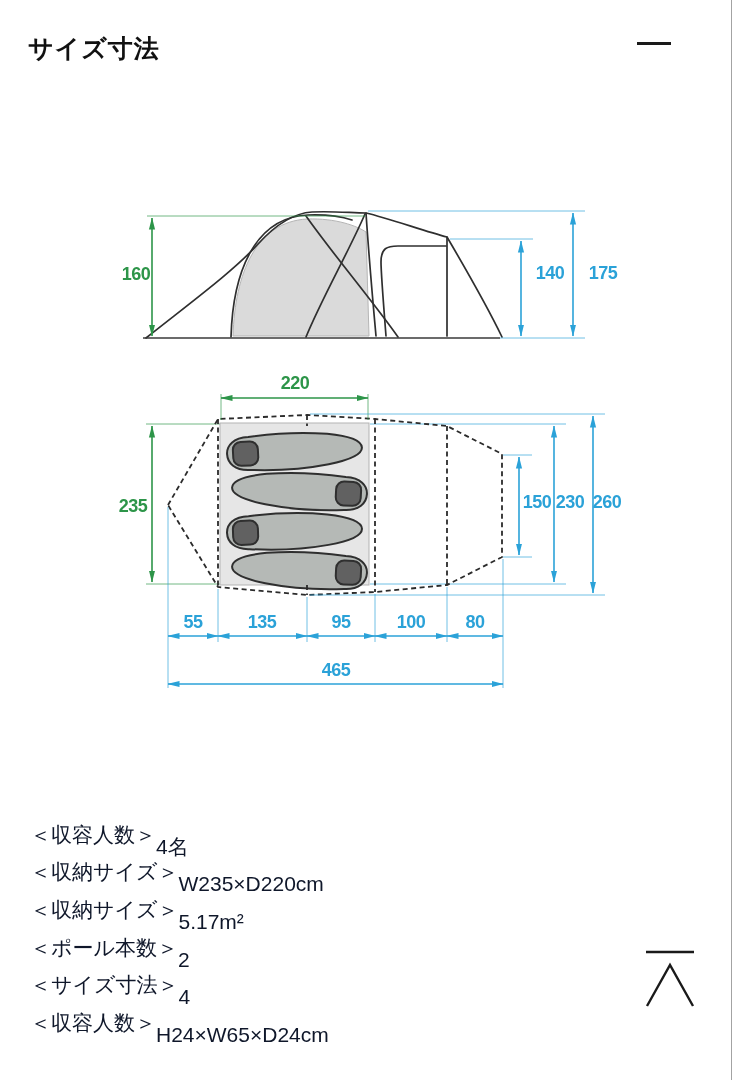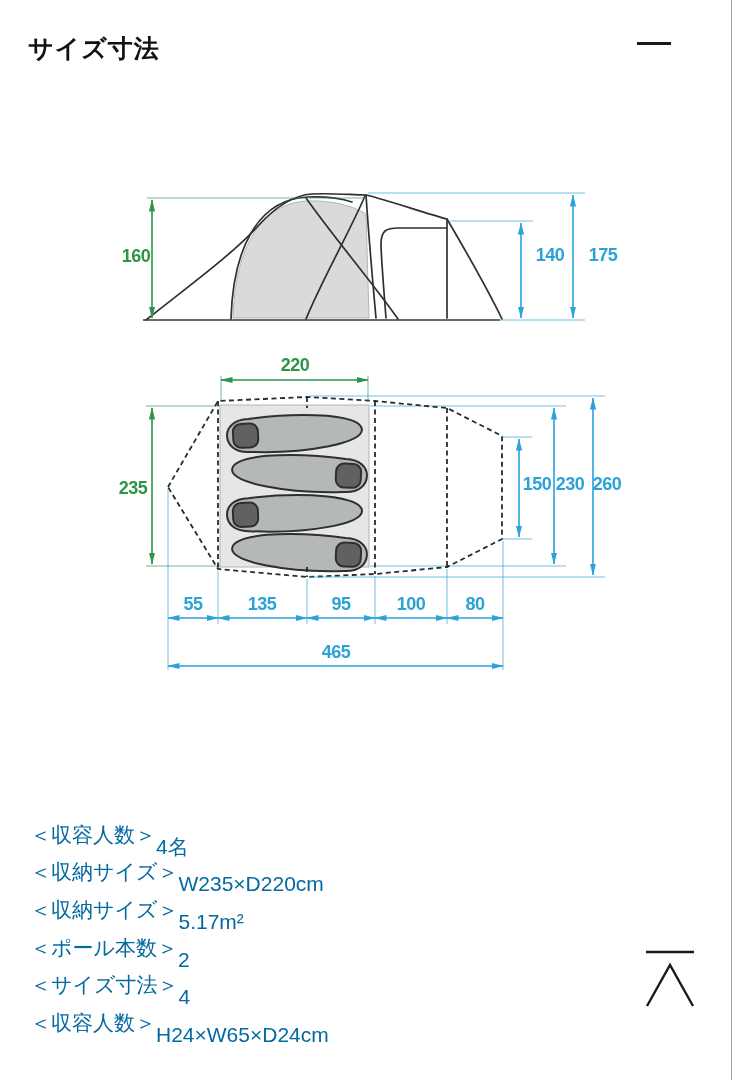--- a/index.html
+++ b/index.html
@@ -2,32 +2,32 @@
 <html><head>
 <meta charset="utf-8">
 <style>
   html,body{margin:0;padding:0;background:#ffffff;}
   body{width:732px;height:1080px;overflow:hidden;font-family:"Liberation Sans",sans-serif;}
   .page{position:relative;width:732px;height:1080px;background:#fff;}
   .edge-line{position:absolute;right:0;top:0;width:1px;height:1080px;background:#a3a3a3;}
   .section-title{font-size:25px;font-weight:700;color:#111;letter-spacing:1px;}
   .collapse-btn{position:absolute;left:630px;top:30px;width:48px;height:26px;background:none;border:none;cursor:pointer;display:flex;align-items:center;justify-content:center;padding:0;}
   .minus-bar{width:34px;height:3px;background:#1a1a1a;}
-  .diagram-wrap{position:absolute;left:0;top:180px;width:732px;height:500px;text-align:right;}
+  .diagram-wrap{position:absolute;left:0;top:198px;width:732px;height:500px;text-align:right;}
   svg text{font-family:"Liberation Sans",sans-serif;font-weight:bold;}
   .lbl-g{fill:#2d9549;font-size:18px;letter-spacing:-0.5px;}
   .lbl-b{fill:#2ba2d8;font-size:18px;letter-spacing:-0.5px;}
   .tent{stroke:#2f2f2f;fill:none;stroke-width:1.7;stroke-linecap:round;stroke-linejoin:round;}
   .tent-dash{stroke:#2b2b2b;fill:none;stroke-width:1.8;stroke-dasharray:5 3.5;stroke-linejoin:miter;}
   .dimline-g{stroke:#2d9549;stroke-width:1.6;fill:none;}
   .dimline-b{stroke:#2ba2d8;stroke-width:1.6;fill:none;}
   .extline-g{stroke:#2d9549;stroke-width:0.9;opacity:0.75;fill:none;}
   .extline-b{stroke:#2ba2d8;stroke-width:0.9;opacity:0.75;fill:none;}
   .specs{position:absolute;left:30px;top:816px;}
-  .spec-row{height:37.6px;display:flex;align-items:center;font-size:21px;color:#0369a1;}
+  .spec-row{height:37.6px;display:flex;align-items:center;font-size:21px;color:#0f172a;}
   .spec-label{white-space:pre;}
   .spec-value{white-space:pre;margin-top:24px;}
   .scroll-top{position:absolute;left:641px;top:948px;width:58px;height:64px;background:none;border:none;cursor:pointer;padding:0;}
 </style>
 </head>
 <body>
 
 <div class="page">
 
   <div class="edge-line"></div>

